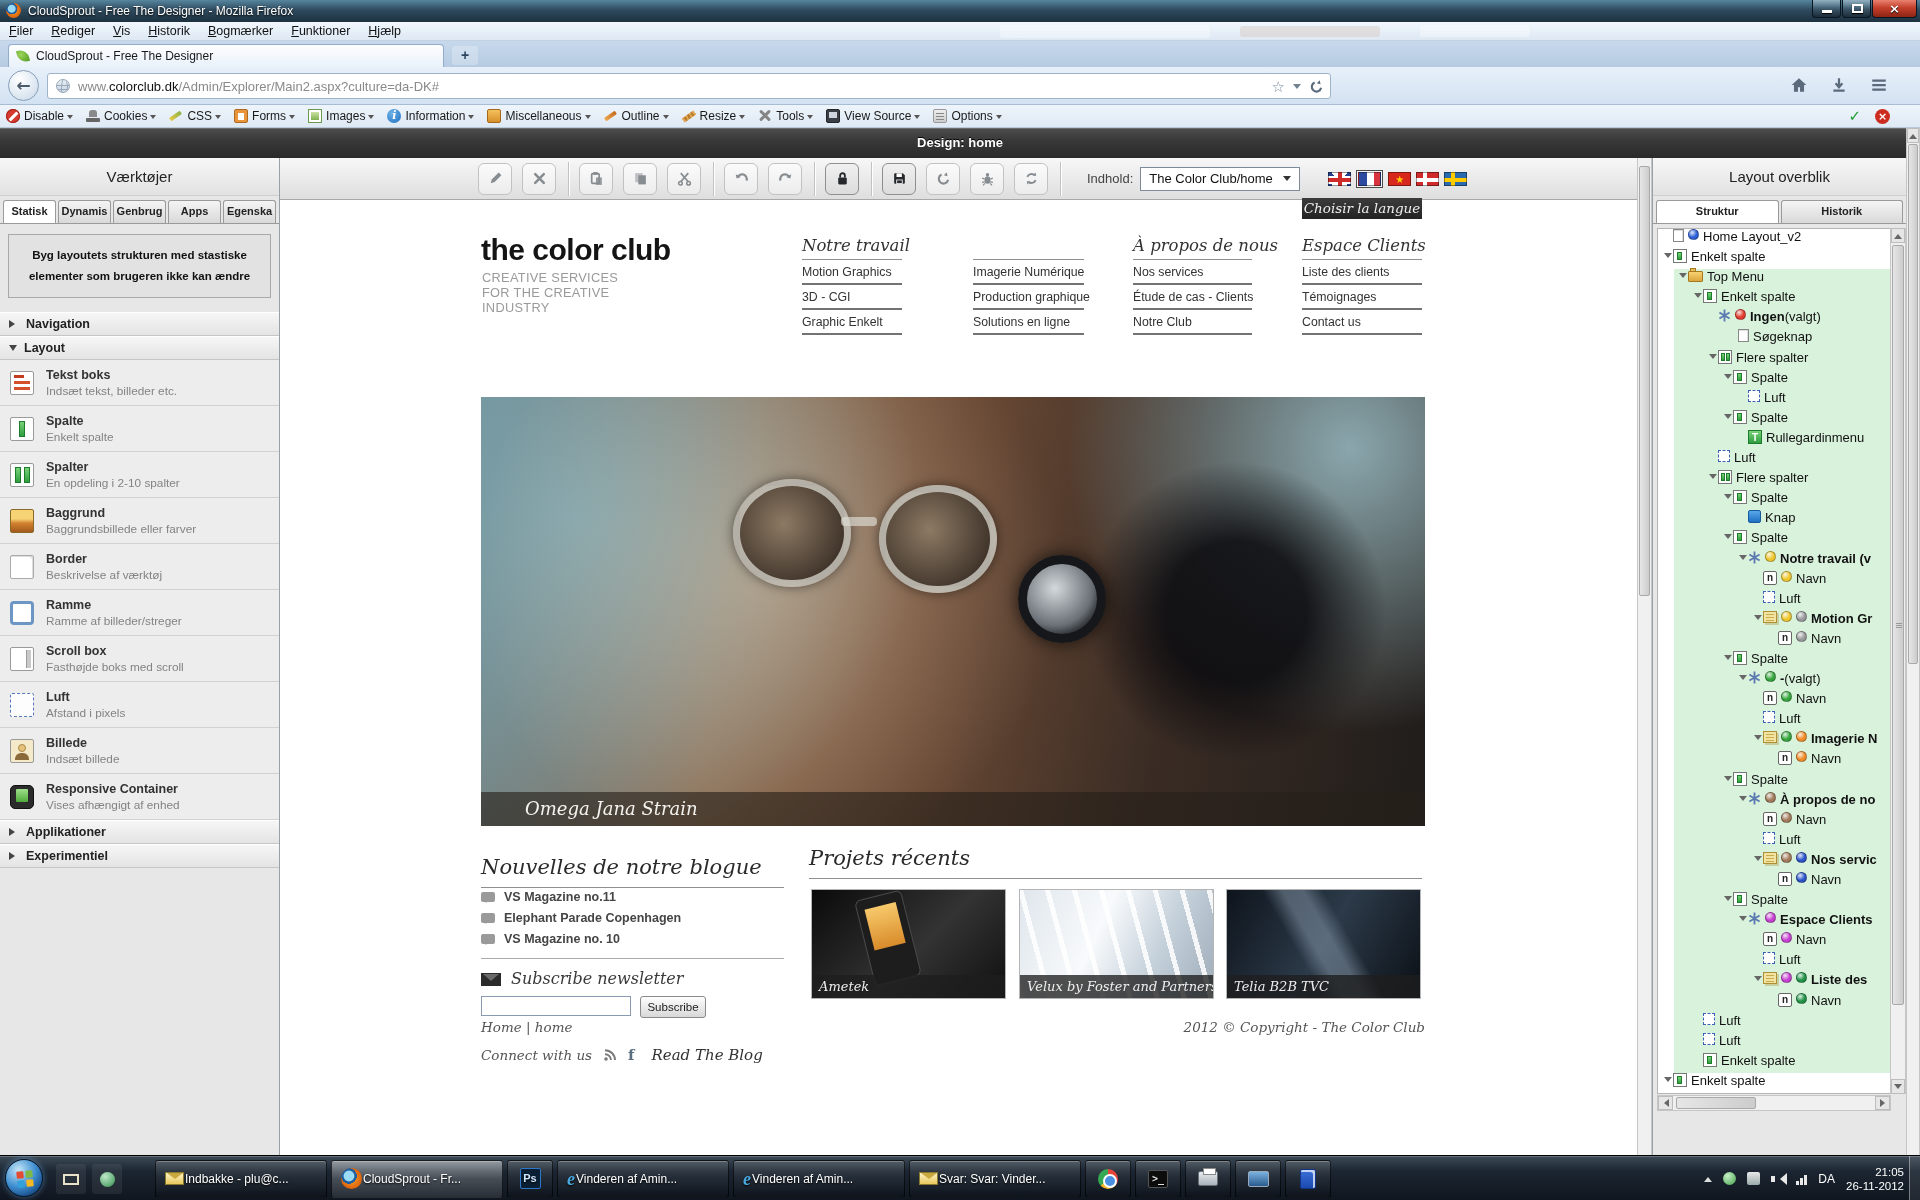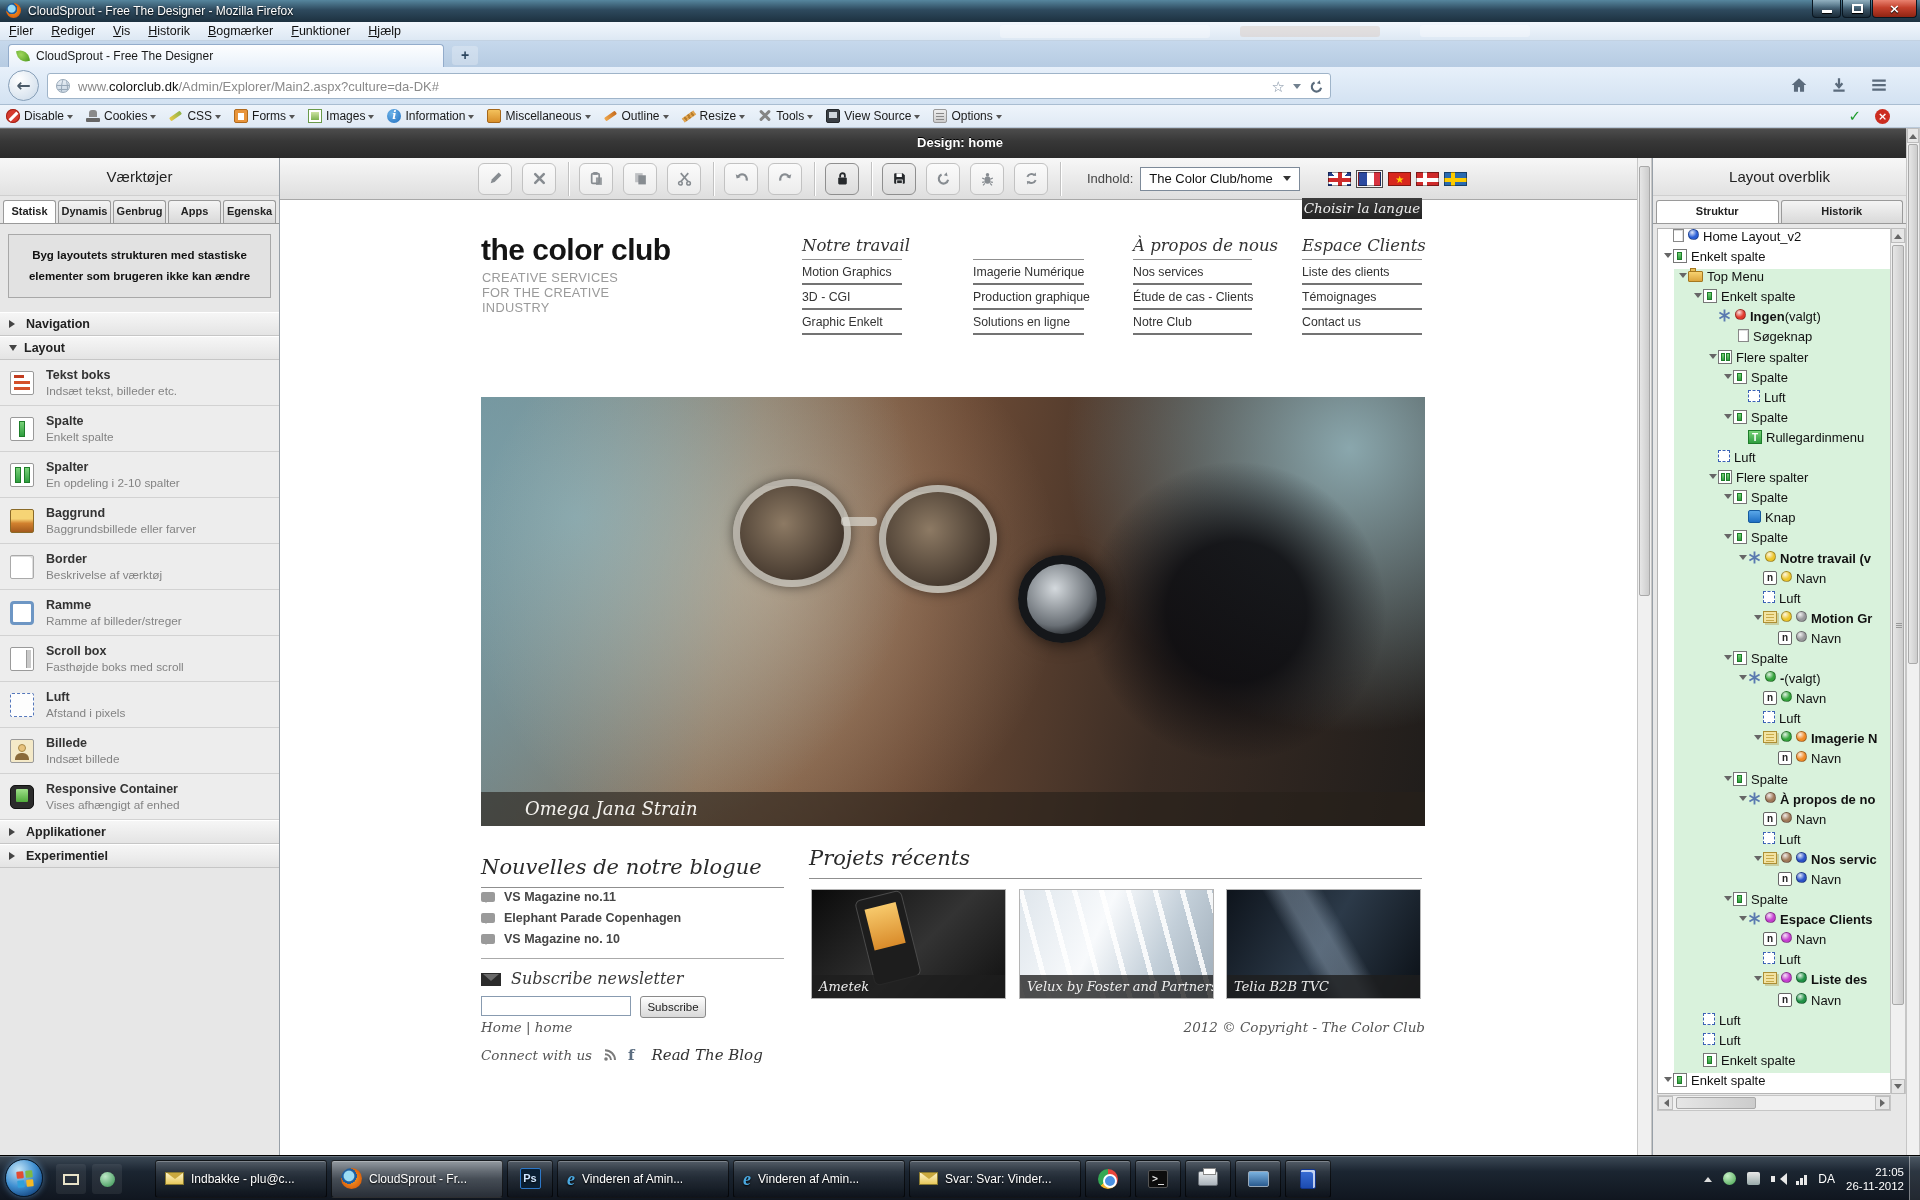--- a/index.html
+++ b/index.html
@@ -281,21 +281,21 @@
   #orbflag i:nth-child(1){background:#e34b32}#orbflag i:nth-child(2){background:#7eb943}
   #orbflag i:nth-child(3){background:#32a0da}#orbflag i:nth-child(4){background:#f7b824}
   .pin{position:absolute;top:8px;width:30px;height:30px;border-radius:3px;background:rgba(255,255,255,.07);
     display:flex;align-items:center;justify-content:center}
   .pin .pg1{width:16px;height:11px;border:2px solid #e8e2c8;position:relative}
   .pin .pg2{width:15px;height:15px;border-radius:50%;background:radial-gradient(circle at 35% 30%,#bfe8c8,#2f8e4a)}
   #tkbuttons{position:absolute;left:155px;top:0;height:45px;display:flex;align-items:center;gap:4px}
   .tkb{height:38px;border-radius:3px;border:1px solid rgba(0,0,0,.65);
     background:linear-gradient(rgba(255,255,255,.16),rgba(255,255,255,.05) 45%,rgba(0,0,0,.14));
     box-shadow:inset 0 1px 0 rgba(255,255,255,.25);color:#fff;font-size:12px;text-shadow:0 1px 2px #000;
-    display:flex;align-items:center;padding:0 9px;gap:7px;width:172px;overflow:hidden;white-space:nowrap}
+    display:flex;align-items:center;padding:0 9px;gap:1px;width:172px;overflow:hidden;white-space:nowrap}
   .tkb.small{width:46px;justify-content:center;padding:0}
   .tkb.active{background:linear-gradient(rgba(255,255,255,.48),rgba(255,255,255,.2) 50%,rgba(255,255,255,.1))}
   .tb-mail{width:19px;height:13px;flex:none;background:linear-gradient(#fdf3c9,#e8c95c);border:1px solid #8a7a30;position:relative}
   .tb-mail:after{content:"";position:absolute;left:1px;top:0;border:8px solid transparent;border-top:6px solid #c9a83e;border-left-width:8px;border-right-width:8px}
   .tb-firefox{width:21px;height:21px;flex:none;border-radius:50%;
     background:radial-gradient(circle at 38% 38%,#9adcf5 0 26%,#1f5e9e 32% 42%,transparent 43%),
                radial-gradient(circle at 50% 50%,#f6a22d,#e06a10 62%,#b04a08)}
   .tb-ps{width:21px;height:21px;flex:none;background:#0a1f33;border:1px solid #2d78c8;border-radius:2px;
     color:#cfe6ff;font:bold 11px/19px "Liberation Sans",sans-serif;text-align:center}
   .tb-ie{flex:none;color:#4aa8e0;font:bold italic 18px/18px "Liberation Serif",serif}

